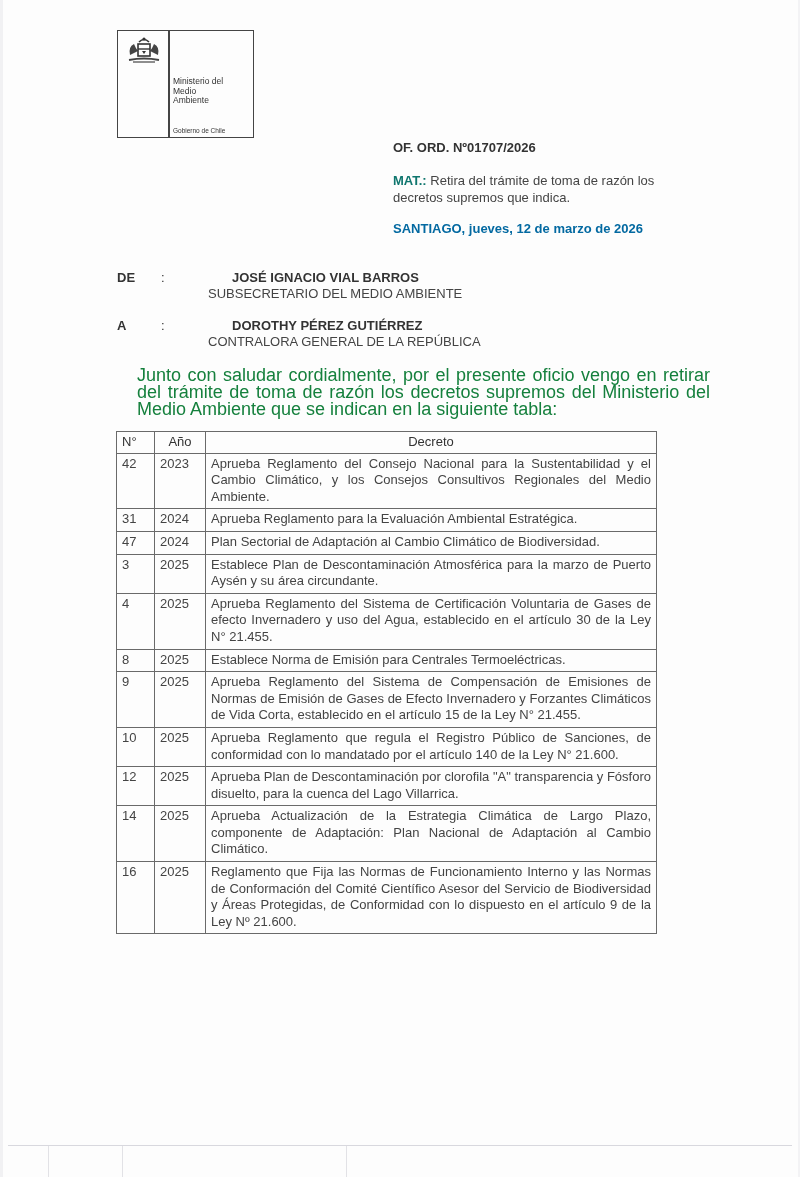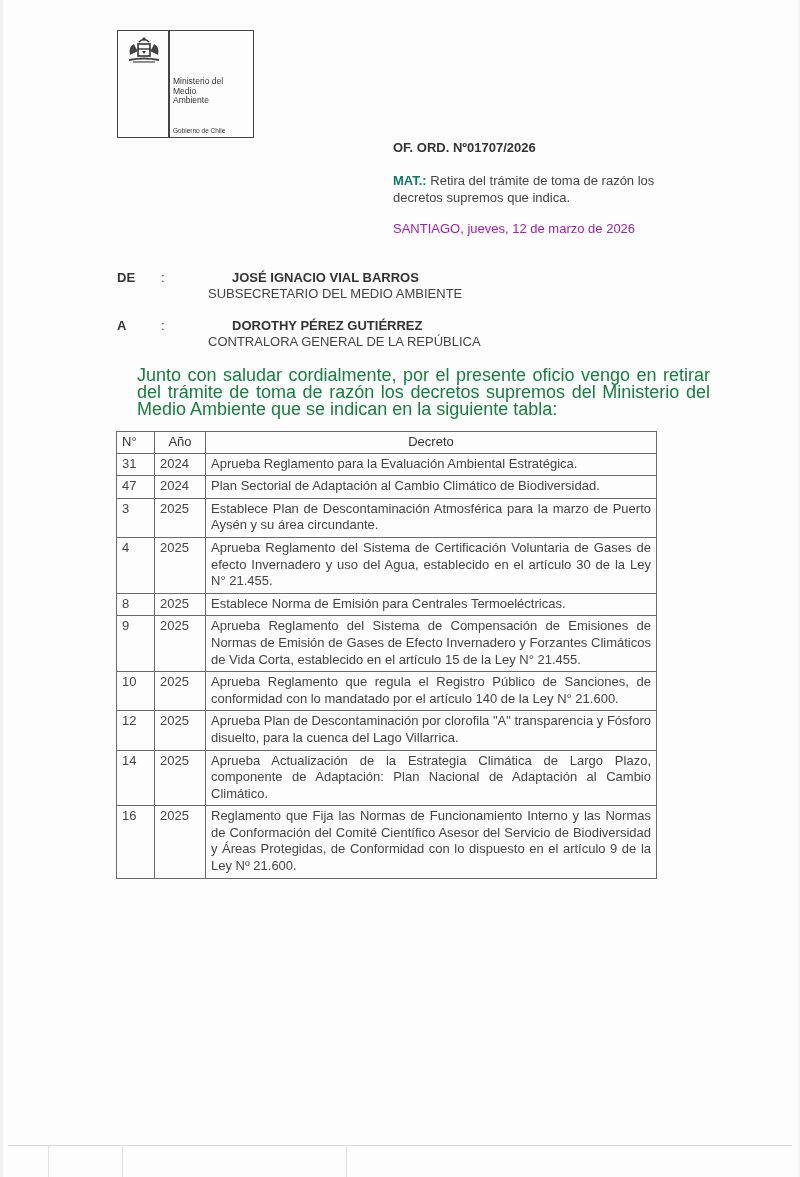--- a/index.html
+++ b/index.html
@@ -20,21 +20,21 @@
     .logo-divider { position: absolute; left: 50px; top: 0; width: 1.5px; height: 100%; background: #444; }
     .logo-crest { position: absolute; left: 6px; top: 4px; width: 40px; height: 32px; }
     .logo-ministry {
       position: absolute; left: 55px; top: 2px; font-size: 8.5px; line-height: 9.5px; color: #333; margin-top: 44px;
     }
     .logo-gov { position: absolute; left: 55px; bottom: 3px; font-size: 6.5px; color: #333; }
 
     .of-ord { position: absolute; left: 393px; top: 140px; font-size: 13px; font-weight: bold; color: #333; }
     .mat { position: absolute; left: 393px; top: 172px; width: 300px; font-size: 13px; line-height: 17px; color: #444; }
     .mat b { color: #0f766e; }
-    .date-line { position: absolute; left: 393px; top: 221px; font-size: 13px; font-weight: normal; color: #a21caf; text-align: right; }
+    .date-line { position: absolute; left: 393px; top: 221px; font-size: 13px; font-weight: bold; color: #0369a1; text-align: right; }
 
     .addr { position: absolute; left: 117px; font-size: 13px; line-height: 16px; }
     .addr .lbl { position: absolute; left: 0; top: 0; font-weight: bold; color: #333; }
     .addr .colon { position: absolute; left: 44px; top: 0; color: #333; }
     .addr .name { position: absolute; left: 91px; top: 0; font-weight: bold; white-space: nowrap; color: #333; margin-left: 24px; }
     .addr .title { position: absolute; left: 91px; top: 16px; white-space: nowrap; color: #444; }
 
     .intro {
       position: absolute; left: 117px; top: 367px; width: 573px;
       font-size: 18px; line-height: 17px; text-align: justify; color: #15803d; margin-left: 20px;
@@ -108,20 +108,25 @@
 <table class="decrees">
   <thead>
     <tr>
       <th class="c-no">N°</th>
       <th class="c-year">Año</th>
       <th class="c-desc">Decreto</th>
     </tr>
   </thead>
   <tbody id="decree-rows">
       <tr>
+        <td class="c-no">42</td>
+        <td class="c-year">2023</td>
+        <td class="c-desc">Aprueba Reglamento del Consejo Nacional para la Sustentabilidad y el Cambio Climático, y los Consejos Consultivos Regionales del Medio Ambiente.</td>
+      </tr>
+      <tr>
         <td class="c-no">31</td>
         <td class="c-year">2024</td>
         <td class="c-desc">Aprueba Reglamento para la Evaluación Ambiental Estratégica.</td>
       </tr>
       <tr>
         <td class="c-no">47</td>
         <td class="c-year">2024</td>
         <td class="c-desc">Plan Sectorial de Adaptación al Cambio Climático de Biodiversidad.</td>
       </tr>
       <tr>

